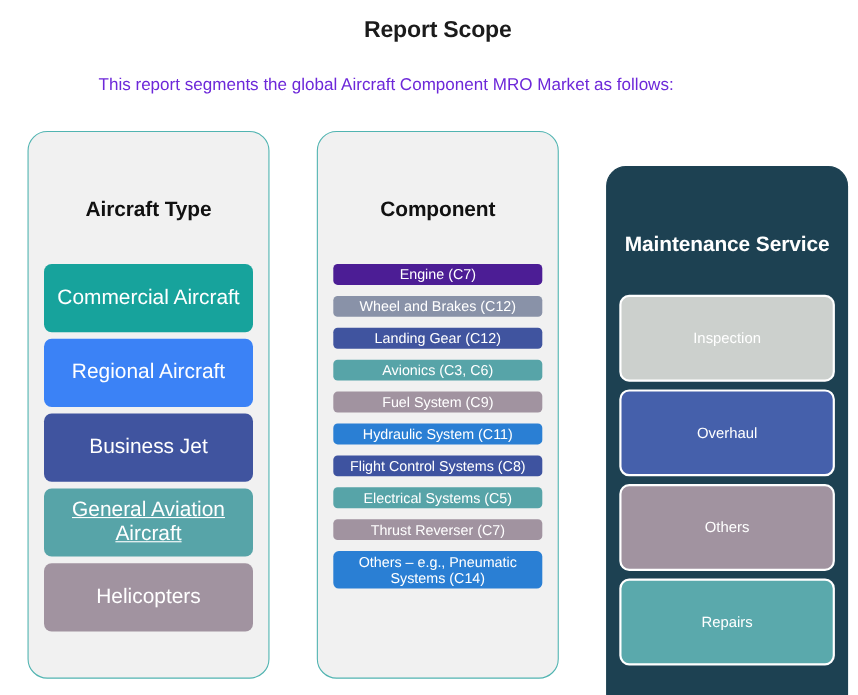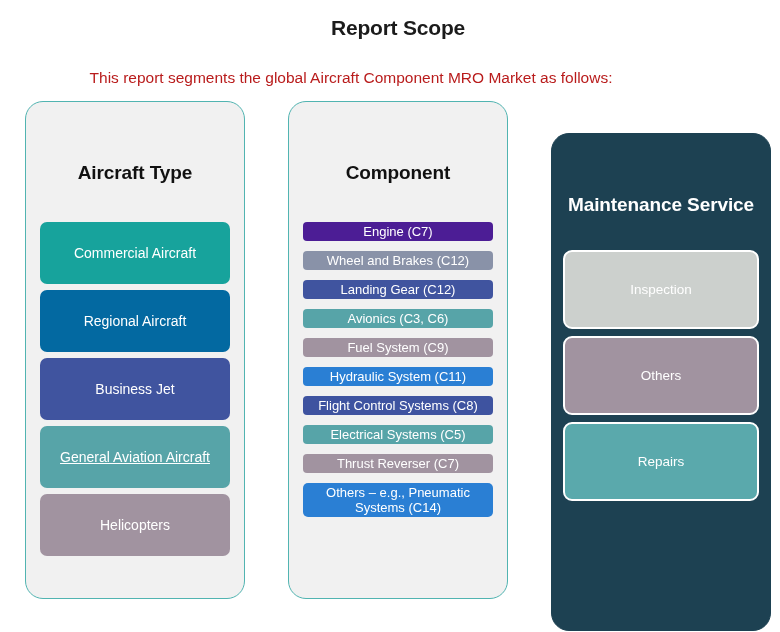--- a/index.html
+++ b/index.html
@@ -32,27 +32,27 @@
   }
 
   .report-subtitle {
     position: absolute;
     top: 57px;
     left: 0;
     width: 686px;
     text-align: center;
     font-size: 15.5px;
     font-weight: normal;
-    color: #b91c1c;
+    color: #6d28d9;
   }
 
   
   .columns {
     position: absolute;
-    top: 89px;
+    top: 107px;
     left: 13px;
     width: 754px;
     height: 498px;
     display: flex;
     gap: 13px;
   }
 
   .panel {
     position: relative;
     height: 498px;
@@ -95,21 +95,21 @@
     align-items: center;
   }
 
   
   .pill {
     display: flex;
     align-items: center;
     justify-content: center;
     text-align: center;
     color: #ffffff;
-    font-size: 14px;
+    font-size: 19px;
     line-height: 1.18;
     border-radius: 6px;
     padding: 0 6px;
   }
 
   
   .pill-tall {
     width: 190px;
     height: 62px;
     margin-bottom: 6px;
@@ -149,21 +149,21 @@
   <div class="report-title">Report Scope</div>
 
   <div class="report-subtitle">This report segments the global Aircraft Component MRO Market as follows:</div>
 
   <div class="columns">
 
     <div class="panel panel-light" style="background: rgb(241, 241, 241); border-color: rgb(81, 180, 177);">
       <div class="panel-title">Aircraft Type</div>
       <div class="pill-stack col1-stack">
         <div class="pill pill-tall" style="background: rgb(23, 163, 156);">Commercial Aircraft</div>
-        <div class="pill pill-tall" style="background: #0369a1; text-align: center;">Regional Aircraft</div>
+        <div class="pill pill-tall" style="background: #3b82f6; text-align: center;">Regional Aircraft</div>
         <div class="pill pill-tall" style="background: rgb(64, 84, 159);">Business Jet</div>
         <div class="pill pill-tall" style="background: rgb(87, 164, 168); text-decoration: underline;">General Aviation Aircraft</div>
         <div class="pill pill-tall" style="background: rgb(161, 147, 160);">Helicopters</div>
       </div>
     </div>
 
     <div class="panel-spacer"></div>
 
     <div class="panel panel-light" style="background: rgb(241, 241, 241); border-color: rgb(81, 180, 177);">
       <div class="panel-title">Component</div>
@@ -180,19 +180,20 @@
         <div class="pill pill-slim two-line" style="background: rgb(42, 127, 212);">Others – e.g., Pneumatic Systems (C14)</div>
       </div>
     </div>
 
     <div class="panel-spacer"></div>
 
     <div class="panel panel-dark" style="background: rgb(29, 65, 82); border-color: rgb(29, 65, 82);">
       <div class="panel-title">Maintenance Service</div>
       <div class="pill-stack col3-stack">
         <div class="pill pill-tall" style="background: rgb(204, 208, 205);">Inspection</div>
+        <div class="pill pill-tall" style="background: rgb(69, 96, 171);">Overhaul</div>
         <div class="pill pill-tall" style="background: rgb(161, 147, 160);">Others</div>
         <div class="pill pill-tall" style="background: rgb(90, 169, 172);">Repairs</div>
       </div>
     </div>
 
   </div>
 </div>
 
 </body></html>

